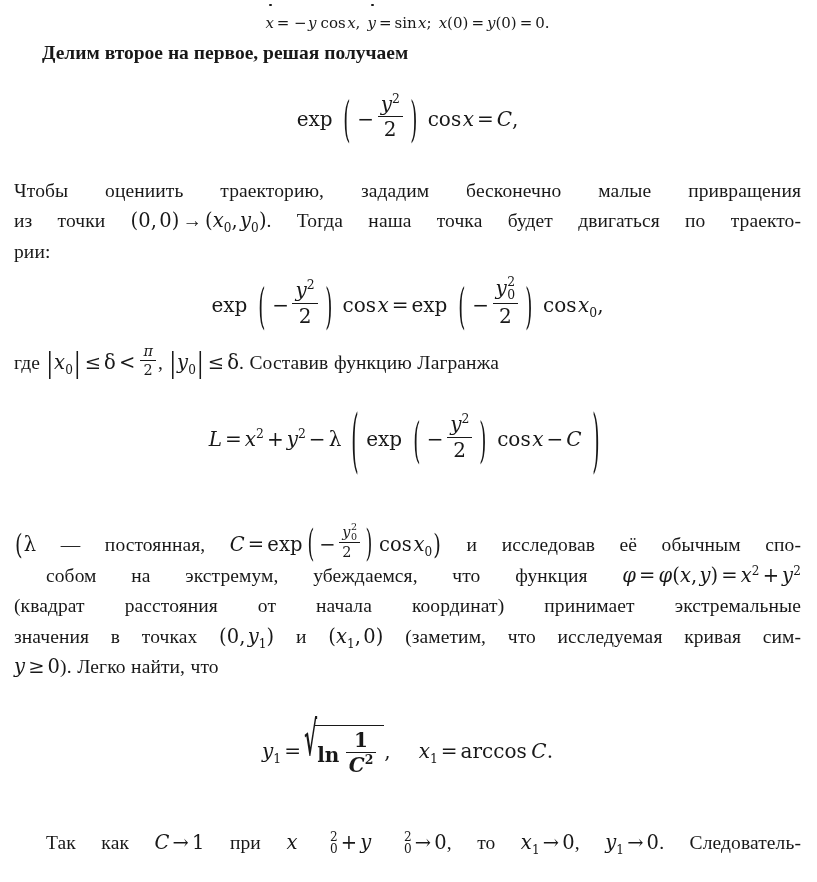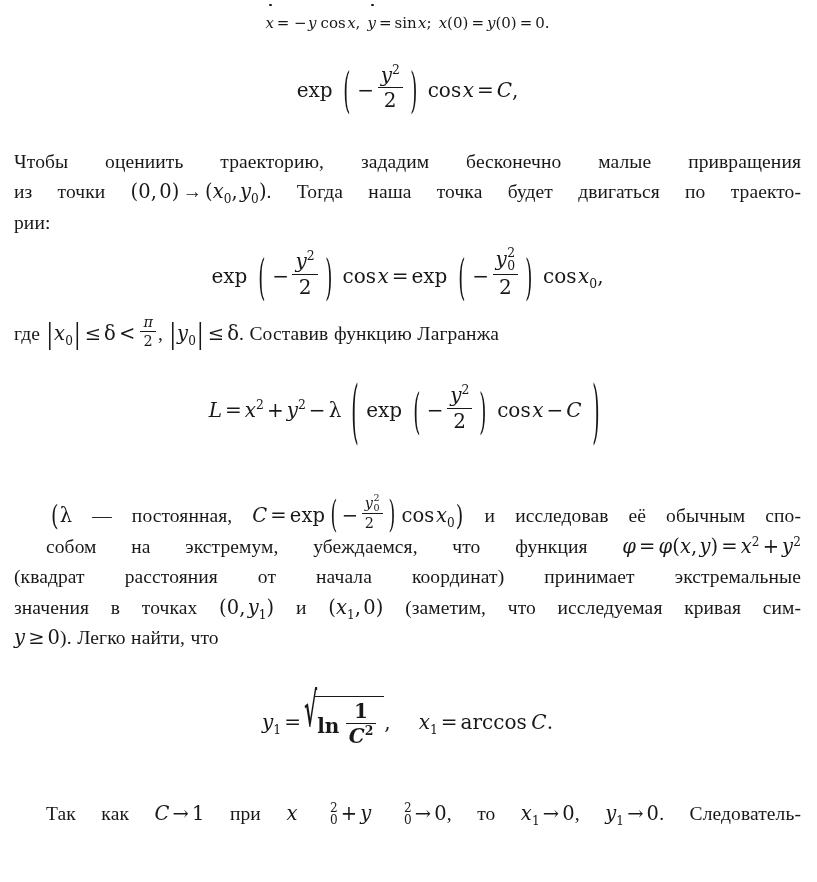--- a/index.html
+++ b/index.html
@@ -165,20 +165,21 @@
 
 <div class="page">
  <div class="body-col">
 
   <div class="display" style="font-size:15px; line-height:30px; padding-top:8px;">
     <span class="math">
       <span class="dotacc mi"><span>x</span></span><span class="mo">=</span><span class="mo tight">−</span><span class="mi">y</span><span style="display:inline-block;width:4px"></span><span class="op">cos</span><span class="mi">x</span><span>,</span><span style="display:inline-block;width:7px"></span><span class="dotacc mi"><span>y</span></span><span class="mo">=</span><span class="op">sin</span><span class="mi">x</span><span>;</span><span style="display:inline-block;width:7px"></span><span class="mi">x</span><span class="paren">(</span><span class="mn">0</span><span class="paren">)</span><span class="mo">=</span><span class="mi">y</span><span class="paren">(</span><span class="mn">0</span><span class="paren">)</span><span class="mo">=</span><span class="mn">0</span><span>.</span>
     </span>
   </div>
 
+  <p class="heading">Делим второе на первое, решая получаем</p>
 
   <div class="spacer-lg"></div>
 
   <div class="display" style="font-size:20px; line-height:34px;">
     <span class="math">
       <span class="op">exp</span><span style="display:inline-block;width:4px"></span><span class="paren big">(</span><span class="mo tight">−</span><span class="frac"><span class="num"><span class="mi">y</span><sup class="spn">2</sup></span><span class="den mn">2</span></span><span class="paren big">)</span><span style="display:inline-block;width:5px"></span><span class="op">cos</span><span class="mi">x</span><span class="mo">=</span><span class="mi">C</span><span>,</span>
     </span>
   </div>
 
   <div class="spacer-lg"></div>
@@ -213,21 +214,21 @@
     <span class="math">
       <span class="mi">L</span><span class="mo">=</span><span class="mi">x</span><sup class="spn">2</sup><span class="mo">+</span><span class="mi">y</span><sup class="spn">2</sup><span class="mo">−</span><span class="mi" style="font-style:normal">λ</span><span style="display:inline-block;width:3px"></span><span class="paren huge">(</span><span class="op">exp</span><span style="display:inline-block;width:4px"></span><span class="paren big">(</span><span class="mo tight">−</span><span class="frac"><span class="num"><span class="mi">y</span><sup class="spn">2</sup></span><span class="den mn">2</span></span><span class="paren big">)</span><span style="display:inline-block;width:5px"></span><span class="op">cos</span><span class="mi">x</span><span class="mo">−</span><span class="mi">C</span><span style="display:inline-block;width:3px"></span><span class="paren huge">)</span>
     </span>
   </div>
 
   <div class="spacer-lg"></div>
   <div class="spacer-lg"></div>
   <div class="spacer-sm"></div>
 
   <div class="para">
-    <span style="display:block; text-align:justify; text-align-last:justify;margin-left:36px;">
+    <span style="display:block; text-align:justify; text-align-last:justify;">
       <span class="math"><span class="paren abs">(</span><span class="mi" style="font-style:normal">λ</span></span>&nbsp;<span>— постоянная,</span>&nbsp;<span class="math"><span class="mi">C</span><span class="mo">=</span><span class="op">exp</span><span class="paren big" style="transform:scaleY(1.9) scaleX(0.9); padding:0 3px;">(</span><span class="mo tight">−</span><span class="frac small"><span class="num"><span class="mi">y</span><span class="subsup" style="font-size:0.66em;"><span class="up">2</span><span class="dn">0</span></span></span><span class="den">2</span></span><span class="paren big" style="transform:scaleY(1.9) scaleX(0.9); padding:0 3px;">)</span><span style="display:inline-block;width:3px"></span><span class="op">cos</span><span class="mi">x</span><sub class="sb">0</sub><span class="paren abs">)</span></span>&nbsp;<span>и исследовав её обычным спо-</span>
     </span>
     <span style="display:block; text-align:justify; text-align-last:justify;margin-left:32px;">
       <span>собом на экстремум, убеждаемся, что функция</span>&nbsp;<span class="math"><span class="mi" style="font-style:italic">φ</span><span class="mo">=</span><span class="mi" style="font-style:italic">φ</span><span class="paren">(</span><span class="mi">x</span><span>,</span> <span class="mi">y</span><span class="paren">)</span><span class="mo">=</span><span class="mi">x</span><sup class="spn">2</sup><span class="mo">+</span><span class="mi">y</span><sup class="spn">2</sup></span>
     </span>
     <span style="display:block; text-align:justify; text-align-last:justify;">(квадрат расстояния от начала координат) принимает экстремальные</span>
     <span style="display:block; text-align:justify; text-align-last:justify;">
       <span>значения в точках</span>&nbsp;<span class="math"><span class="paren">(</span><span class="mn">0</span><span>,</span> <span class="mi">y</span><sub class="sb">1</sub><span class="paren">)</span></span>&nbsp;<span>и</span>&nbsp;<span class="math"><span class="paren">(</span><span class="mi">x</span><sub class="sb">1</sub><span>,</span> <span class="mn">0</span><span class="paren">)</span></span>&nbsp;<span>(заметим, что исследуемая кривая сим-</span>
     </span>
     <span style="display:block; text-align:center;">

